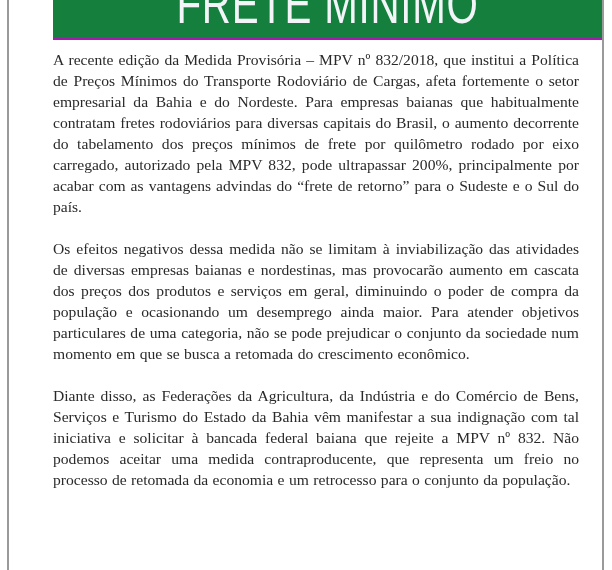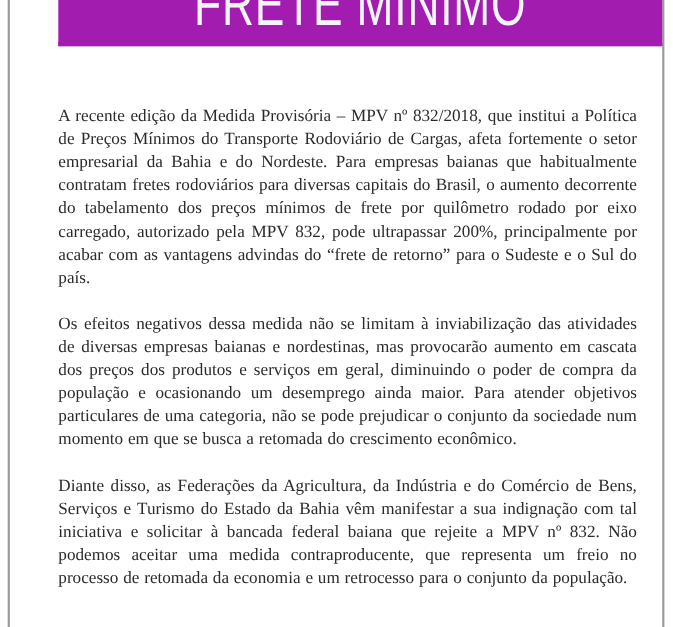--- a/index.html
+++ b/index.html
@@ -11,43 +11,42 @@
   .frame {
     position: absolute;
     left: 7px; top: 0; width: 597px; height: 600px;
     border-left: 2px solid #9a9a9a;
     border-right: 2px solid #9a9a9a;
     background: #ffffff;
     box-sizing: border-box;
   }
   .header {
     position: absolute; left: 0; top: 0; right: 0; height: 38px;
-    background: #a21caf;
-    border-bottom: 4px solid #a21caf;
+    background: #15803d;
+    border-bottom: 2px solid #a21caf;
     overflow: hidden;
     margin-left: 44px;
   }
   .header-title {
     position: absolute; left: 0; right: 0; top: -26px;
     text-align: center;
     color: #f2f4f8;
     font-family: "Liberation Sans", sans-serif;
     font-size: 56px;
     letter-spacing: 1px;
     transform: scaleX(0.72);
     transform-origin: center;
     line-height: 60px;
     font-weight: normal;
   }
   .body-text {
     position: absolute;
     left: 44px; top: 49px; width: 526px;
     font-family: "DejaVu Serif", "Liberation Serif", serif;
     color: #2a2a2a;
-    margin-top: 46px;
   }
   .para {
     margin: 0 0 21px 0;
     font-size: 14.2px;
     line-height: 21px;
     text-align: justify;
     text-align-last: left;
     letter-spacing: -0.35px;
     word-spacing: 0.5px;
     font-family: "Liberation Serif", serif;

